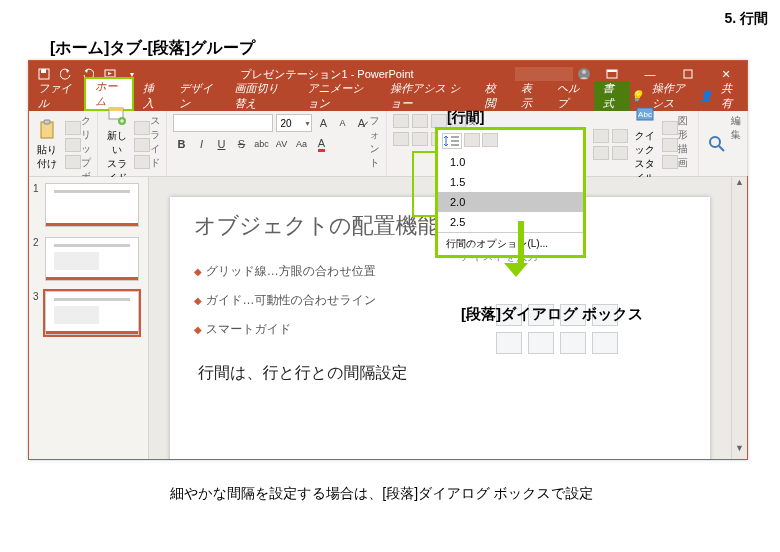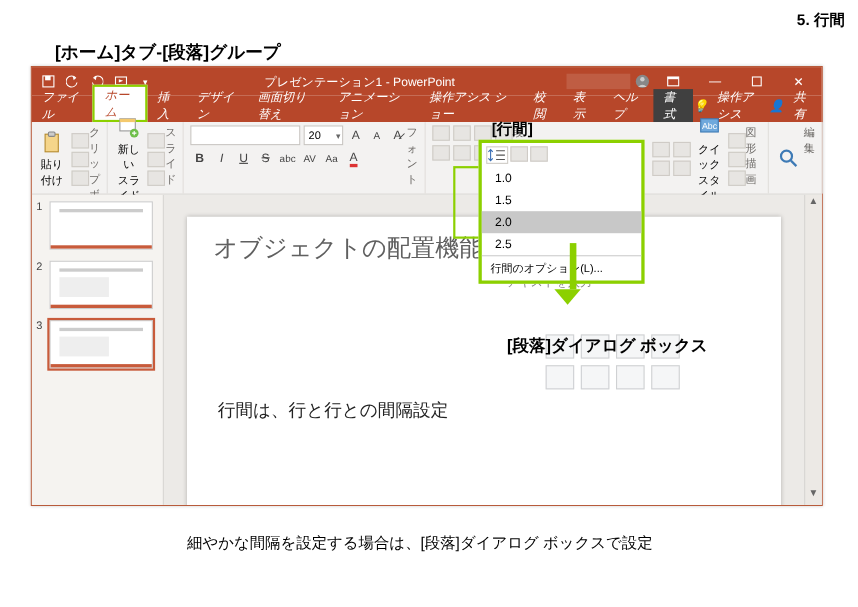--- a/index.html
+++ b/index.html
@@ -10,21 +10,21 @@
   .titlebar { background: #b7472a; height: 26px; display: flex; align-items: center; color: #fff; font-size: 11px; }
   .tb-left { display: flex; align-items: center; gap: 8px; padding-left: 8px; }
   .tb-icon { width: 14px; height: 14px; display: inline-flex; align-items: center; justify-content: center; }
   .tb-center { flex: 1; text-align: center; }
   .tb-right { display: flex; align-items: center; gap: 4px; padding-right: 4px; }
   .tb-usr { width: 58px; height: 14px; background: rgba(255,255,255,0.12); }
   .tb-ctrl { width: 34px; height: 26px; display: flex; align-items: center; justify-content: center; }
   .tabbar { background: #b7472a; height: 24px; display: flex; align-items: flex-end; color: #fff; font-size: 11px; font-style: italic; }
   .tab { padding: 0 9px; display: flex; align-items: center; cursor: pointer; }
   .tab.active { border: 2px solid #8cd000; background: #fff; color: #b7472a; }
-  .tab.format { background: #404040; }
+  .tab.format { background: #4d7c0f; }
   .tabbar-right { margin-left: auto; display: flex; align-items: center; gap: 8px; padding-right: 10px; }
   .ribbon { background: #f3f2f1; border-bottom: 1px solid #d7d5d2; display: flex; height: 66px; position: relative; }
   .rgroup { border-right: 1px solid #e2dfdc; display: flex; flex-direction: row; justify-content: space-between; padding: 3px 6px 1px; }
   .rgroup-body { display: flex; align-items: center; gap: 4px; flex: 1; }
   .rgroup-label { text-align: center; font-size: 10px; color: #6d6a67; height: 14px; }
   .big-btn { display: flex; flex-direction: column; align-items: center; font-size: 10px; gap: 2px; padding: 0 2px; }
   .big-btn .ic { width: 22px; height: 22px; }
   .small-grid { display: grid; grid-template-columns: repeat(2, 16px); gap: 3px; }
   .sm { width: 16px; height: 14px; background: #e7e5e2; border: 1px solid #cfcbc6; }
   .font-row1 { display: flex; align-items: center; gap: 3px; margin-bottom: 4px; }
@@ -319,20 +319,25 @@
         <div class="thumb selected">
             <div class="tline"></div>
             <div class="tbody"></div>
           </div>
       </div>
     </div>
 
     <div class="slide-area">
       <div class="slide">
         <div class="slide-title">オブジェクトの配置機能</div>
+        <div class="slide-body">
+          <div class="bullet">グリッド線…方眼の合わせ位置</div>
+          <div class="bullet">ガイド…可動性の合わせライン</div>
+          <div class="bullet">スマートガイド</div>
+        </div>
         <div class="slide-note">行間は、行と行との間隔設定</div>
         <div class="slide-right-ph">
           <div class="ph-label">テキストを入力</div>
           <div class="ph-icons">
             <div></div>
             <div></div>
             <div></div>
             <div></div>
             <div></div>
             <div></div>

